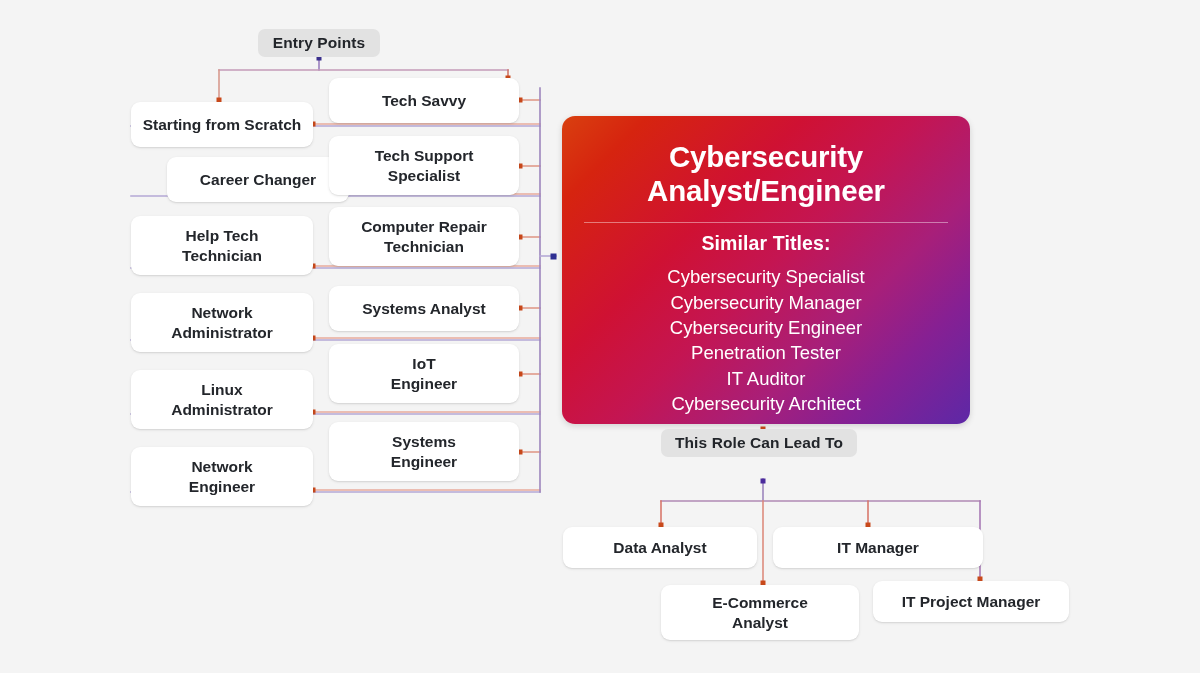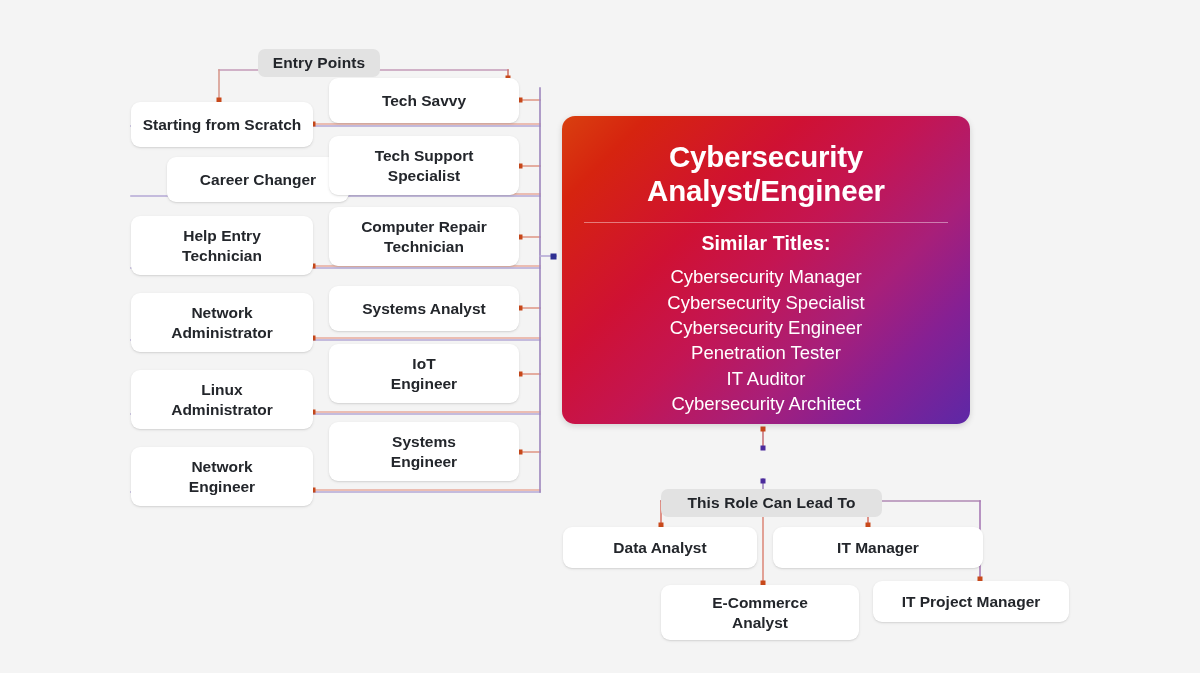--- a/index.html
+++ b/index.html
@@ -54,21 +54,20 @@
     background: #e2e2e2;
     border-radius: 7px;
     display: flex;
     align-items: center;
     justify-content: center;
     color: #22252a;
     font-weight: bold;
     font-size: 15.5px;
     letter-spacing: 0.1px;
     z-index: 4;
-    margin-top: 20px;
   }
 
   
   #hero {
     position: absolute;
     left: 562px;
     top: 116px;
     width: 408px;
     height: 308px;
     border-radius: 13px;
@@ -206,55 +205,55 @@
       <rect x="865.5" y="522.5" width="5" height="5" fill="#c9491b"></rect>
       <rect x="760.5" y="580.5" width="5" height="5" fill="#c9491b"></rect>
       <rect x="977.5" y="576.5" width="5" height="5" fill="#c9491b"></rect>
     </g>
   </svg>
 
   <div class="chip" id="chip-entry-points" style="left:258px; top:29px; width:122px; height:28px;">
     <span>Entry Points</span>
   </div>
 
-  <div class="chip" id="chip-leads-to" style="left:661px; top:469px; width:221px; height:28px;">
+  <div class="chip" id="chip-leads-to" style="left:661px; top:429px; width:196px; height:28px;">
     <span>This Role Can Lead To</span>
   </div>
 
   <div id="hero">
     <div id="hero-title">
       <span>Cybersecurity</span>
       <span>Analyst/Engineer</span>
     </div>
     <div id="hero-divider"></div>
     <div id="similar-label">Similar Titles:</div>
     <ul id="similar-list">
+        <li>Cybersecurity Specialist</li>
         <li>Cybersecurity Manager</li>
-        <li>Cybersecurity Specialist</li>
         <li>Cybersecurity Engineer</li>
         <li>Penetration Tester</li>
         <li>IT Auditor</li>
         <li>Cybersecurity Architect</li>
       </ul>
   </div>
 
   <div id="entry-column">
       <div class="node" style="left: 131px; top: 102px; width: 182px; height: 45px;">
         <div>
           <span>Starting from Scratch</span>
         </div>
       </div>
       <div class="node" style="left: 131px; top: 157px; width: 182px; height: 45px; margin-left: 36px;">
         <div>
           <span>Career Changer</span>
         </div>
       </div>
       <div class="node" style="left: 131px; top: 216px; width: 182px; height: 59px;">
         <div>
-          <span>Help Entry</span>
+          <span>Help Tech</span>
           <span>Technician</span>
         </div>
       </div>
       <div class="node" style="left: 131px; top: 293px; width: 182px; height: 59px;">
         <div>
           <span>Network</span>
           <span>Administrator</span>
         </div>
       </div>
       <div class="node" style="left: 131px; top: 370px; width: 182px; height: 59px;">

